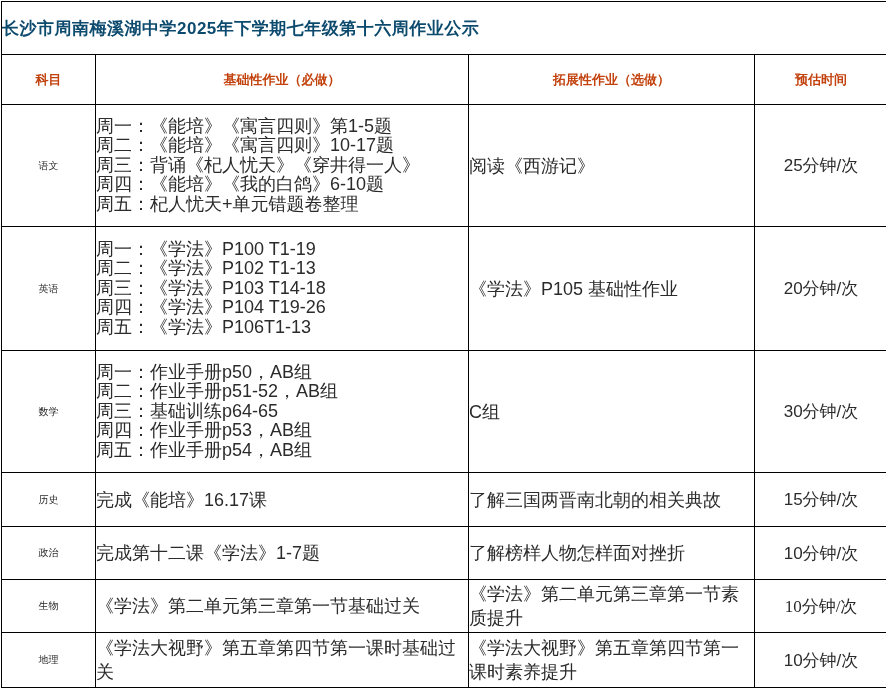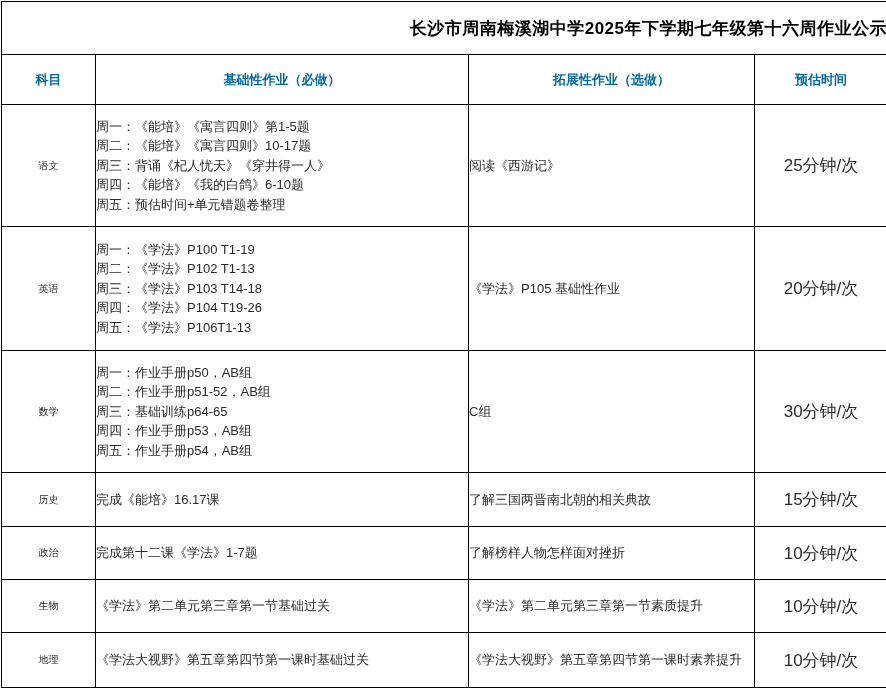--- a/index.html
+++ b/index.html
@@ -20,58 +20,58 @@
     font-family: "Liberation Sans", sans-serif;
     color: #2b2b2b;
   }
   table.sheet td {
     border: 1px solid #000000;
     padding: 0;
     vertical-align: middle;
     overflow: hidden;
   }
   td.title-cell {
-    text-align: right;
+    text-align: left;
     font-size: 17px;
     font-weight: bold;
-    color: #000000;
+    color: #0c4a6e;
     letter-spacing: 0.5px;
   }
   td.header-cell {
     text-align: center;
     font-size: 13px;
     font-weight: bold;
-    color: #0369a1;
+    color: #c2410c;
   }
   td.subject-cell {
     text-align: center;
     font-size: 10px;
   }
   td.basic-cell, td.ext-cell {
     text-align: left;
-    font-size: 13px;
+    font-size: 18px;
     padding-left: 6px;
     padding-right: 4px;
   }
   td.basic-cell .line {
     line-height: 19.5px;
     white-space: nowrap;
   }
   td.time-cell {
     text-align: center;
     font-size: 17px;
   }
   tr.row-title  { height: 53px; }
   tr.row-header { height: 50px; }
   tr.row-tall-1 { height: 122px; }
   tr.row-tall-2 { height: 124px; }
   tr.row-tall-3 { height: 122px; }
   tr.row-short-1 { height: 54px; }
   tr.row-short-2 { height: 53px; }
-  tr.row-short-3 { height: 53px; }
+  tr.row-short-3 { height: 53px; font-family: Liberation Serif, serif; }
   tr.row-short-4 { height: 55px; }
 </style>
 </head>
 <body>
 
 <table class="sheet">
   <colgroup>
     <col style="width:94px">
     <col style="width:373px">
     <col style="width:286px">
@@ -90,21 +90,21 @@
     <td class="header-cell">预估时间</td>
   </tr>
 
   <tr class="row-tall-1">
     <td class="subject-cell">语文</td>
     <td class="basic-cell">
       <div class="line">周一：《能培》《寓言四则》第1-5题</div>
       <div class="line">周二：《能培》《寓言四则》10-17题</div>
       <div class="line">周三：背诵《杞人忧天》《穿井得一人》</div>
       <div class="line">周四：《能培》《我的白鸽》6-10题</div>
-      <div class="line">周五：预估时间+单元错题卷整理</div>
+      <div class="line">周五：杞人忧天+单元错题卷整理</div>
     </td>
     <td class="ext-cell">阅读《西游记》</td>
     <td class="time-cell">25分钟/次</td>
   </tr>
 
   <tr class="row-tall-2">
     <td class="subject-cell">英语</td>
     <td class="basic-cell">
       <div class="line">周一：《学法》P100 T1-19</div>
       <div class="line">周二：《学法》P102 T1-13</div>

